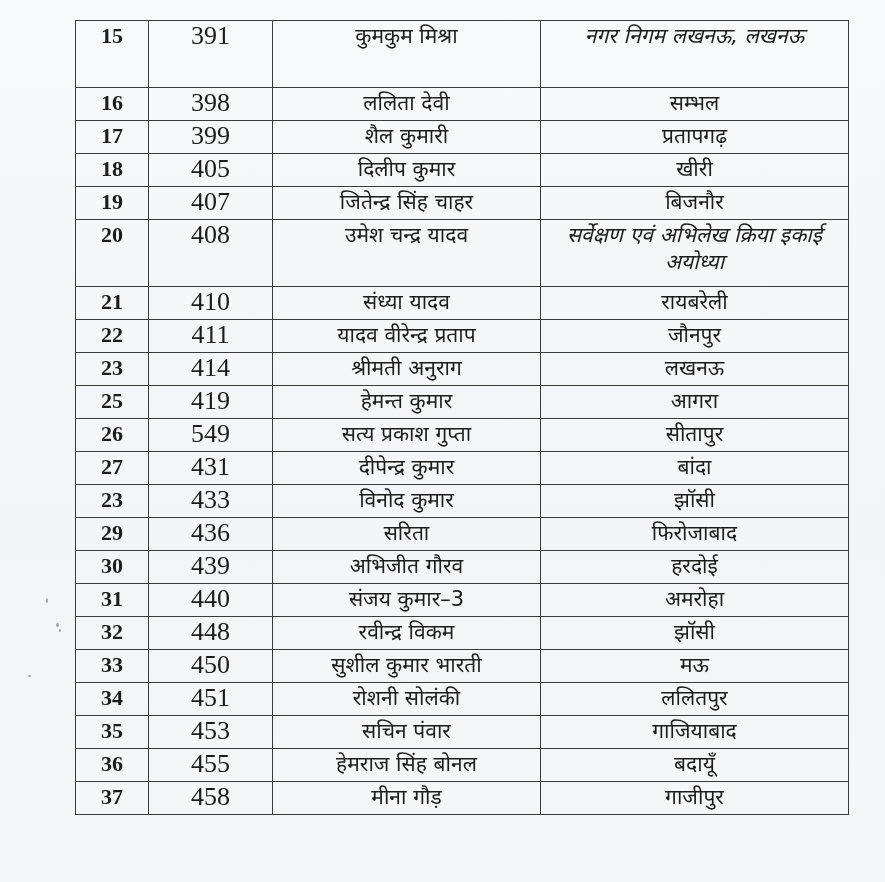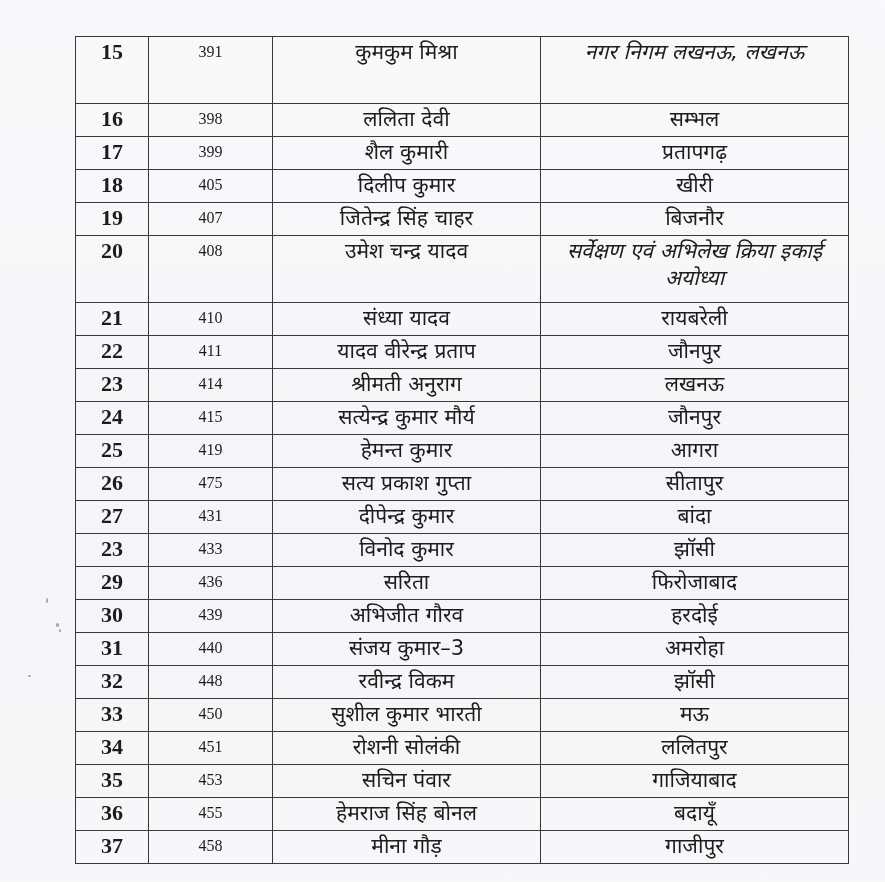--- a/index.html
+++ b/index.html
@@ -15,21 +15,21 @@
       background: linear-gradient(180deg, #f8f9fb 0%, #f3f5f8 60%, #f6f7f9 100%);
     }
     .page {
       position: absolute;
       left: 0; top: 0;
       width: 885px; height: 882px;
     }
     table.list {
       position: absolute;
       left: 75px;
-      top: 36px;
+      top: 20px;
       width: 773px;
       border-collapse: collapse;
       table-layout: fixed;
       color: #1c1c1c;
     }
     table.list td {
       border: 1.6px solid #3a3a3a;
       padding: 0;
       text-align: center;
       vertical-align: top;
@@ -41,21 +41,21 @@
     col.c-name { width: 268px; }
     col.c-place { width: 308px; }
 
     td.sn {
       font-family: "Liberation Serif", "DejaVu Serif", serif;
       font-weight: bold;
       font-size: 22px;
     }
     td.code {
       font-family: "Liberation Serif", "DejaVu Serif", serif;
-      font-size: 16px;
+      font-size: 26px;
     }
     td.name, td.place {
       font-family: "DejaVu Sans", sans-serif;
       font-size: 21px;
     }
     tr.tall td { height: 64px; }
     tr.tall td.place { line-height: 27px; padding-top: 2px; font-style: italic; }
 
     .speck {
       position: absolute;
@@ -130,34 +130,28 @@
         <td class="name">यादव वीरेन्द्र प्रताप</td>
         <td class="place">जौनपुर</td>
       </tr>
       <tr>
         <td class="sn">23</td>
         <td class="code">414</td>
         <td class="name">श्रीमती अनुराग</td>
         <td class="place">लखनऊ</td>
       </tr>
       <tr>
-        <td class="sn">24</td>
-        <td class="code">415</td>
-        <td class="name">सत्येन्द्र कुमार मौर्य</td>
-        <td class="place">जौनपुर</td>
-      </tr>
-      <tr>
         <td class="sn">25</td>
         <td class="code">419</td>
         <td class="name">हेमन्त कुमार</td>
         <td class="place">आगरा</td>
       </tr>
       <tr>
         <td class="sn">26</td>
-        <td class="code">475</td>
+        <td class="code">549</td>
         <td class="name">सत्य प्रकाश गुप्ता</td>
         <td class="place">सीतापुर</td>
       </tr>
       <tr>
         <td class="sn">27</td>
         <td class="code">431</td>
         <td class="name">दीपेन्द्र कुमार</td>
         <td class="place">बांदा</td>
       </tr>
       <tr>

